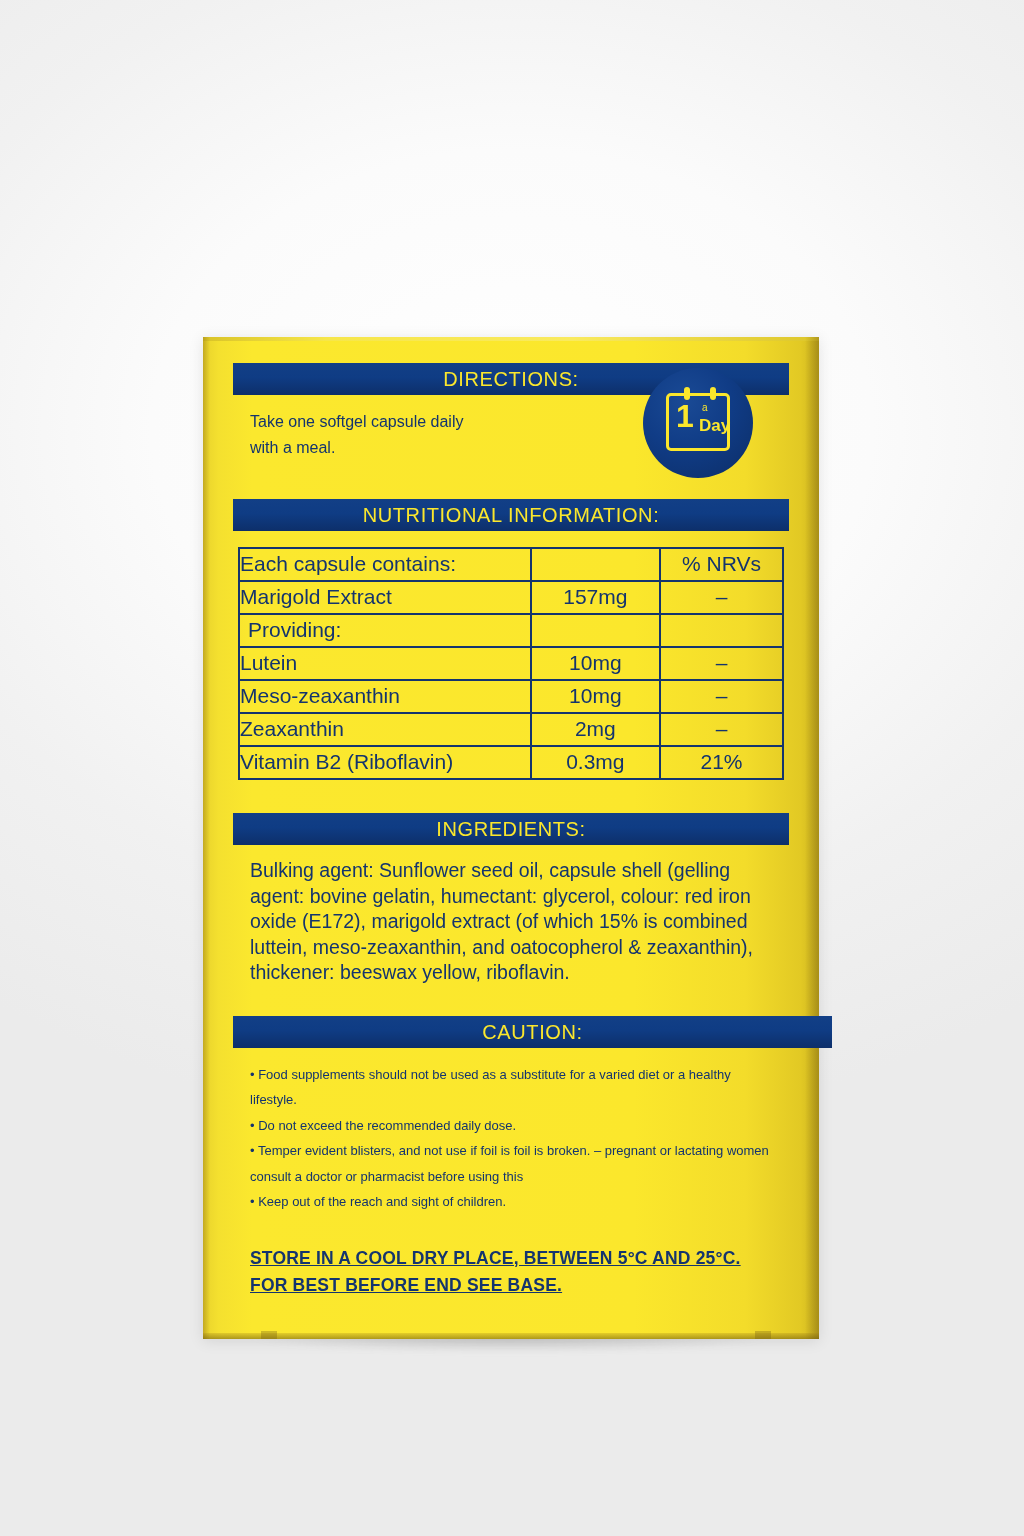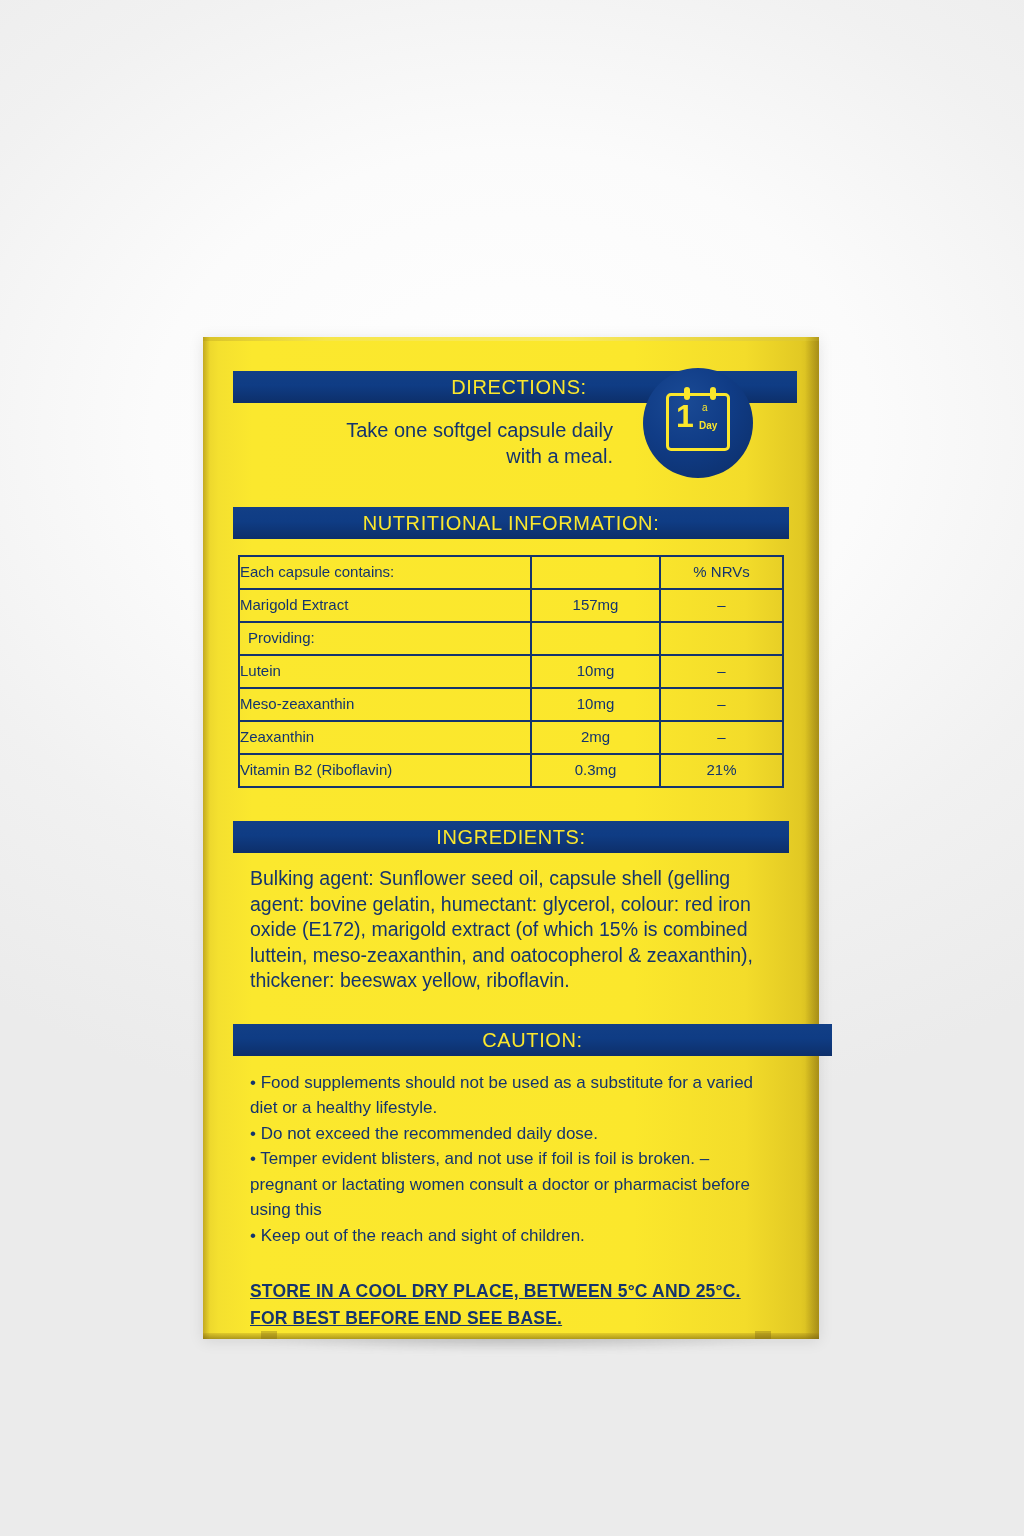--- a/index.html
+++ b/index.html
@@ -97,23 +97,22 @@
     background: linear-gradient(180deg, #123f86 0%, #0f3c84 45%, #0d2f6a 100%);
     color: #fbe72c;
     text-align: center;
     letter-spacing: 0.6px;
     font-size: 20px;
     line-height: 32px;
     height: 32px;
     font-weight: 400;
   }
   .bar.directions {
-    margin-top: 34px;
+    margin-top: 26px;
     width: 556px;
-    padding-left: 8px;
   }
   .bar.nutri { margin-top: 38px; width: 556px; }
   .bar.ingr  { margin-top: 33px; width: 556px; }
   .bar.caut  { margin-top: 30px; width: 599px; }
 
   
   .badge {
     position: absolute;
     left: 410px;
     top: 31px;
@@ -156,49 +155,48 @@
     left: 33px;
     top: 7px;
     font-size: 10px;
     color: #fbe72c;
     line-height: 10px;
   }
   .badge .day {
     position: absolute;
     left: 30px;
     top: 22px;
-    font-size: 10px;
+    font-size: 17px;
     font-weight: 700;
     color: #fbe72c;
     line-height: 15px;
   }
 
   
   .directions-text {
     margin-top: 14px;
-    font-size: 20px;
+    font-size: 16px;
     line-height: 26px;
     color: #14346e;
     width: 380px;
     padding-left: 17px;
     box-sizing: border-box;
-    text-align: right;
   }
 
   
   table.nutri {
     margin-top: 16px;
     margin-left: 5px;
     border-collapse: collapse;
     width: 546px;
     color: #14346e;
   }
   table.nutri td {
     border: 2px solid #14346e;
-    font-size: 15px;
+    font-size: 21px;
     line-height: 22px;
     padding: 4px 0 5px 0;
     height: 22px;
   }
   td.name { padding-left: 16px; width: 290px; }
   td.name.flat { padding-left: 8px; }
   td.val  { text-align: center; width: 130px; }
   td.nrv  { text-align: center; width: 124px; }
   td.noborder-r { border-right: none; }
   td.headname { padding-left: 8px; }
@@ -208,21 +206,21 @@
     font-size: 19.5px;
     line-height: 25.5px;
     color: #14346e;
     width: 546px;
     padding-left: 17px;
     box-sizing: border-box;
   }
 
   .caution-list {
     margin-top: 14px;
-    font-size: 17px;
+    font-size: 13px;
     line-height: 25.5px;
     color: #14346e;
     width: 548px;
     padding-left: 17px;
     box-sizing: border-box;
   }
   .caution-list div { white-space: pre-line; }
 
   .store-text {
     margin-top: 30px;

